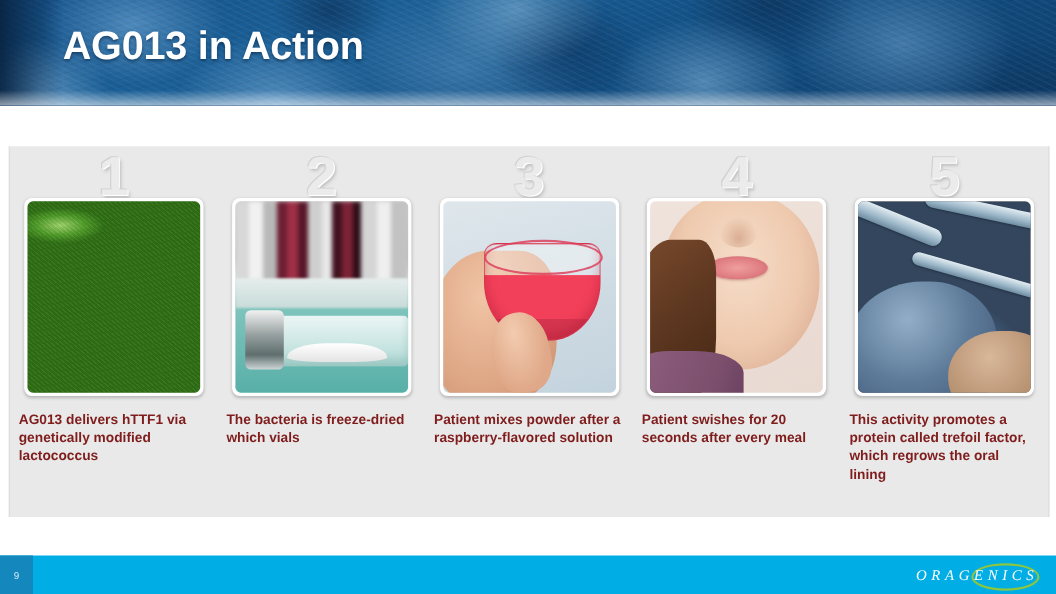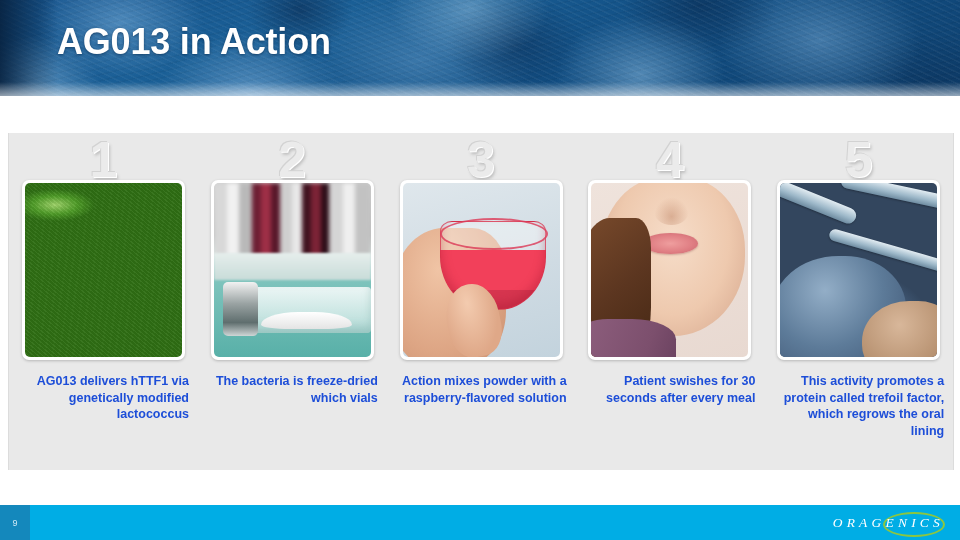--- a/index.html
+++ b/index.html
@@ -276,25 +276,25 @@
     position: absolute; right: -12%; bottom: -14%; width: 60%; height: 46%;
     background: radial-gradient(ellipse at 40% 30%, #d8b79a 0%, #b6906f 60%, #8d6a4e 100%);
     border-radius: 50% 40% 35% 45%;
   }
 
   .step-caption {
     position: absolute;
     top: 240px;
     left: 8px;
     width: 172px;
-    text-align: right;
+    text-align: left;
     font-size: 12.5px;
     font-weight: bold;
     line-height: 1.32;
-    color: #1d4ed8;
+    color: #7f1d1d;
   }
 
   
   .footer {
     position: absolute;
     left: 0;
     top: 505px;
     width: 960px;
     height: 35px;
     background: #00ade5;
@@ -383,35 +383,35 @@
       <div class="step">
         <div class="step-number">3</div>
         <div class="step-photo">
           <div class="photo-inner ph-cup">
             <div class="hand"></div>
             <div class="cup"></div>
             <div class="cup-rim"></div>
             <div class="thumb"></div>
           </div>
         </div>
-        <div class="step-caption">Action mixes powder with a raspberry-flavored solution</div>
+        <div class="step-caption">Patient mixes powder after a raspberry-flavored solution</div>
       </div>
 
       <div class="step">
         <div class="step-number">4</div>
         <div class="step-photo">
           <div class="photo-inner ph-face">
             <div class="cheeks"></div>
             <div class="nose"></div>
             <div class="lips"></div>
             <div class="hair"></div>
             <div class="shirt"></div>
           </div>
         </div>
-        <div class="step-caption">Patient swishes for 30 seconds after every meal</div>
+        <div class="step-caption">Patient swishes for 20 seconds after every meal</div>
       </div>
 
       <div class="step">
         <div class="step-number">5</div>
         <div class="step-photo">
           <div class="photo-inner ph-cells">
             <div class="fil1"></div>
             <div class="fil2"></div>
             <div class="fil3"></div>
             <div class="blob"></div>

